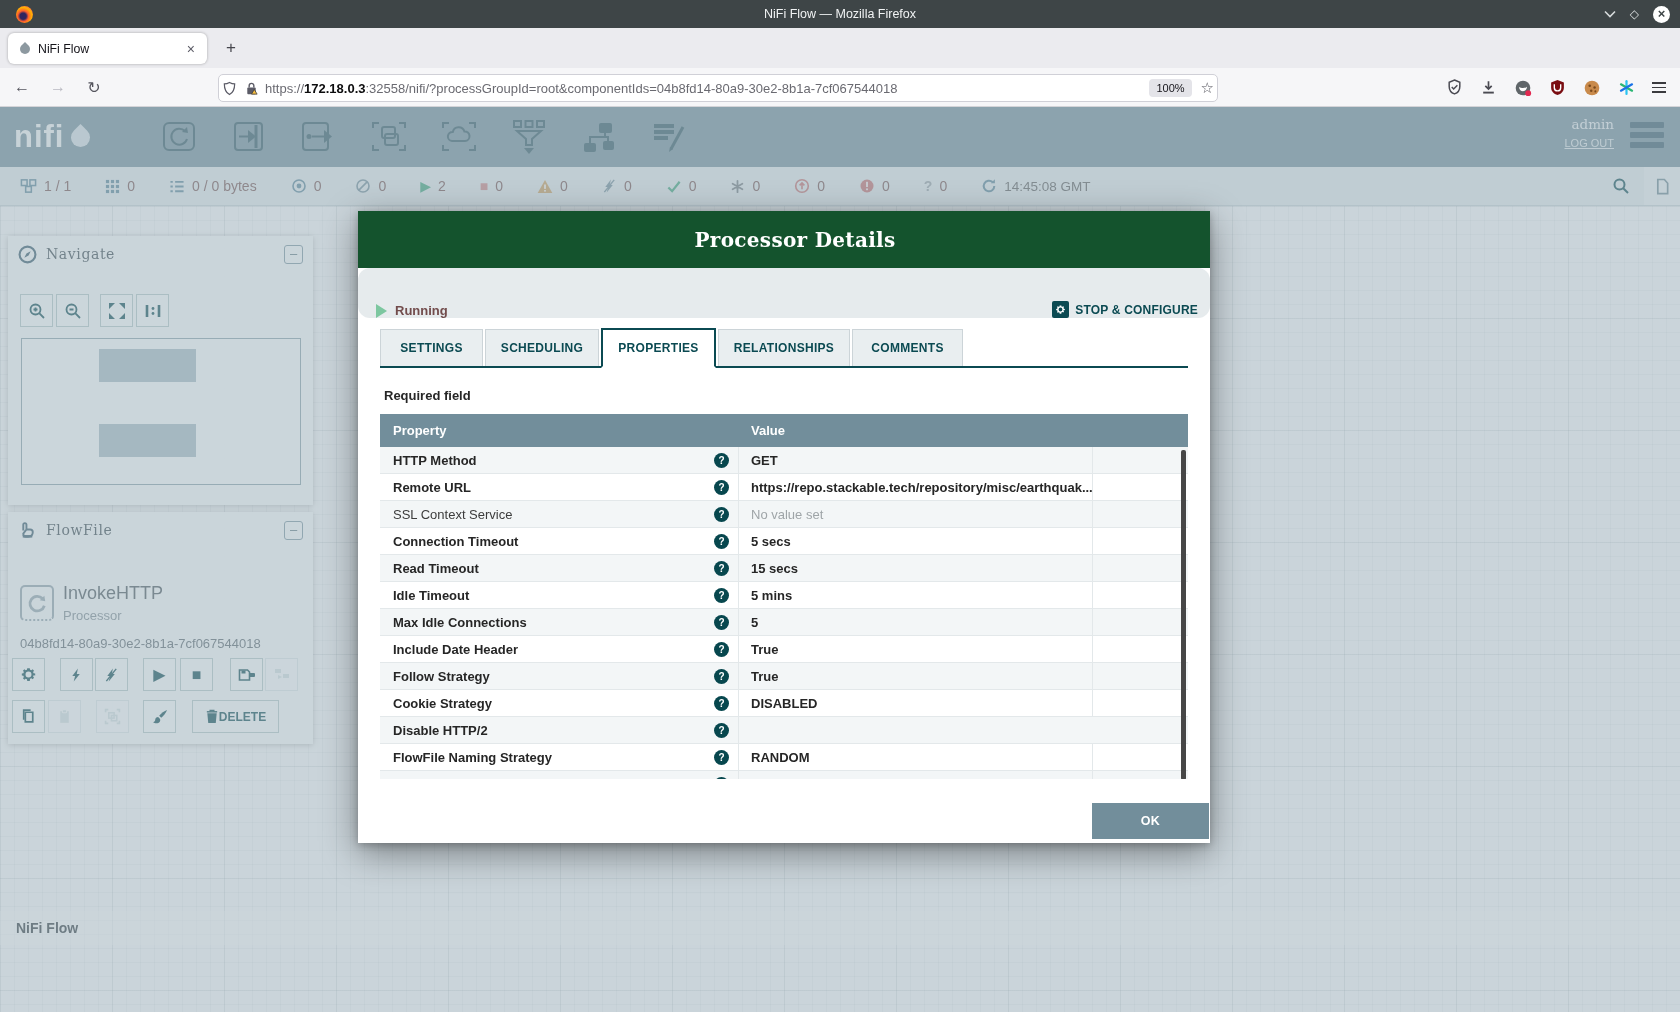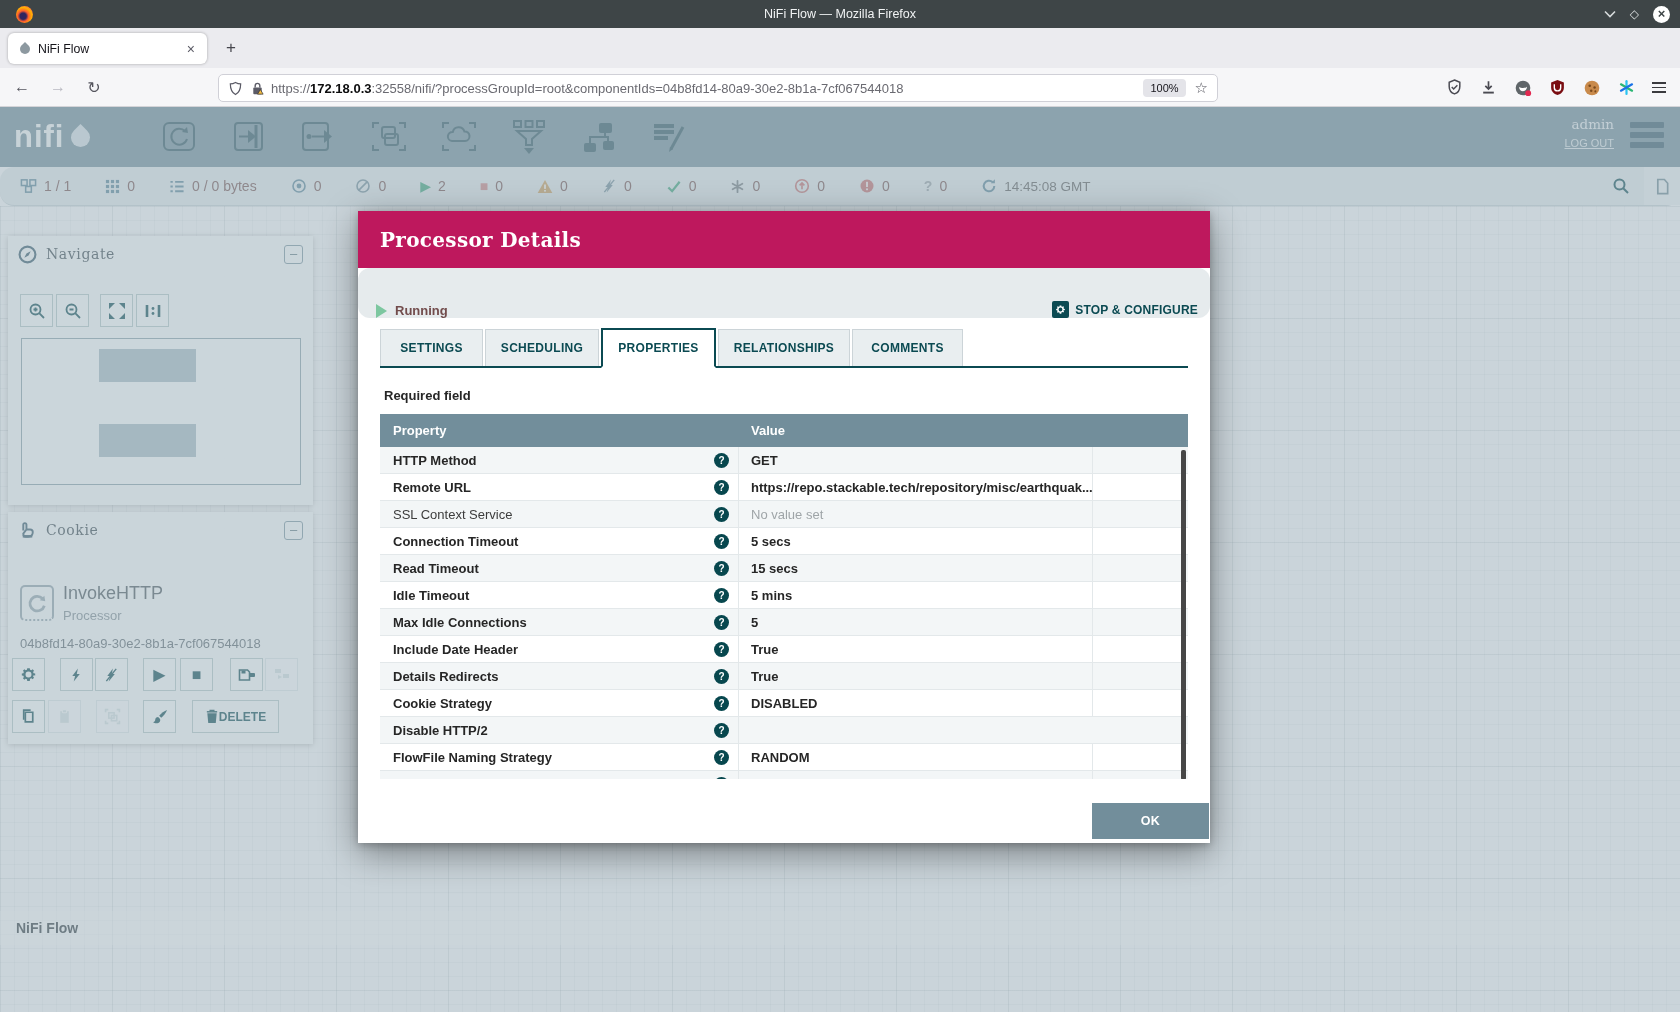--- a/index.html
+++ b/index.html
@@ -24,21 +24,21 @@
   .tab .fav { width:10px; height:10px; background:#8d99a0; border-radius:0 50% 50% 50%;
     transform:rotate(45deg); margin:0 8px 0 4px; flex:none; }
   .tab .tclose { margin-left:auto; color:#5b5b66; font-size:14px; padding:0 4px; }
   .newtab { position:absolute; left:218px; top:8px; width:26px; height:26px; text-align:center;
     line-height:24px; font-size:17px; color:#45454c; border-radius:4px; }
   .navbar { position:absolute; left:0; top:68px; width:1680px; height:39px; background:#f6f6f8;
     border-bottom:1px solid #d4d4d8; display:flex; align-items:center; }
   .navbtn { width:28px; text-align:center; font-size:16px; color:#55555e; margin-left:8px; }
   .navbtn.disabled { color:#b9b9c1; }
   .urlbar { position:absolute; left:218px; top:6px; width:1000px; height:28px; background:#fff;
-    border:1px solid #d0d0d7; border-radius:5px; display:flex; align-items:center; padding:0 9px; }
+    border:1px solid #d0d0d7; border-radius:5px; display:flex; align-items:center; padding:0 3px; }
   .urltext { font-size:13px; color:#6a6a71; white-space:nowrap; overflow:hidden;
     text-overflow:ellipsis; max-width:820px; margin-left:6px; }
   .urltext b { color:#0c0c0d; font-weight:700; }
   .zoombadge { margin-left:auto; background:#e4e4e9; border-radius:4px; font-size:11px;
     color:#15141a; padding:3px 7px; }
   .star { color:#55555e; font-size:15px; margin-left:9px; }
   .extrow { position:absolute; right:14px; top:68px; height:39px; display:flex;
     align-items:center; gap:17px; }
   .burger div { width:14px; height:1.8px; background:#3a3a3e; margin:3px 0; }
 
@@ -54,21 +54,21 @@
   .tool { width:42px; height:38px; display:flex; align-items:center; justify-content:center; }
   .tool svg { stroke:#2e5662; fill:none; stroke-width:2; }
   .tool svg .f { fill:#2e5662; stroke:none; }
   .userbox { position:absolute; right:66px; top:9px; text-align:right; }
   .username { color:#e9eef1; font-size:13.5px; font-family:"DejaVu Serif",serif; }
   .logout { color:#dfe7ea; font-size:11px; text-decoration:underline; margin-top:5px; }
   .nifi-menu { position:absolute; right:16px; top:15px; }
   .nifi-menu div { width:34px; height:6px; background:#35596a; margin-bottom:4px; border-radius:1px; }
 
   .nifi-status { position:absolute; left:0; top:60px; width:1680px; height:39px; background:#e4eaed;
-    border-bottom:1px solid #c8d2d7; display:flex; align-items:center;border-radius:14px; }
+    border-bottom:1px solid #c8d2d7; display:flex; align-items:center; }
   .sitem { display:flex; align-items:center; margin-left:34px; }
   .sitem:first-child { margin-left:20px; }
   .sitem .cnt { font-size:14px; color:#775351; margin-left:7px; }
   .sitem .tgl { font-size:14px; line-height:14px; }
   .stime { font-size:13.5px; color:#5d5d5d; margin-left:7px; }
   .sright { position:absolute; right:0; top:0; height:38px; display:flex; align-items:center; }
   .paneltoggle { width:36px; height:38px; background:#eef2f4; display:flex; align-items:center;
     justify-content:center; margin-left:14px; }
 
   .canvas { position:absolute; left:0; top:99px; width:1680px; height:806px; background:#fafbfc;
@@ -111,21 +111,21 @@
 
   .breadbar { position:absolute; left:0; top:804px; width:1680px; height:34px;
     background:rgba(255,255,255,.45); display:flex; align-items:center; }
   .bread { font-size:14px; font-weight:bold; color:#30393e; margin-left:16px; }
 
   .glasspane { position:absolute; inset:0; background:rgba(162,180,189,0.55); z-index:50; }
 
   
   .dialog { position:absolute; left:358px; top:211px; width:852px; height:632px; background:#fff;
     z-index:100; box-shadow:0 10px 34px rgba(0,0,0,.4), 0 2px 8px rgba(0,0,0,.25); }
-  .dlg-header { height:57px; background:#be185d; display:flex; align-items:center; }
+  .dlg-header { height:57px; background:#14532d; display:flex; align-items:center;justify-content:center; }
   .dlg-title { font-family:"DejaVu Serif",serif; font-size:20px; font-weight:700; color:#fff;
     margin-left:22px; letter-spacing:.3px; }
   .dlg-status { height:50px; background:#e6ebed; display:flex; align-items:flex-end; padding:0 12px 0 18px;border-radius:12px; }
   .run-tri { width:0; height:0; border-top:7px solid transparent; border-bottom:7px solid transparent;
     border-left:11px solid #7dc7a0; margin-right:8px; }
   .run-label { font-size:13px; font-weight:bold; color:#724c4c; }
   .stopcfg { margin-left:auto; display:flex; align-items:center; }
   .stopcfg .ic { width:17px; height:17px; background:#0b4a52; border-radius:2px; display:flex;
     align-items:center; justify-content:center; }
   .stopcfg .lbl { font-size:12px; font-weight:bold; color:#0b4a52; margin-left:6px; letter-spacing:.2px; }
@@ -494,21 +494,21 @@
   </div>
 
   <div class="panel" style="top:405px; height:232px;">
     <div class="panel-head">
       <svg width="19" height="19" viewBox="0 0 18 18">
           <g fill="none" stroke="#35596a" stroke-width="1.8">
             <path d="M5 9V3.5a1.5 1.5 0 0 1 3 0V8M8 8V5.5 8m0 0h3.5c1.5 0 2.5 1 2.5 2.5 0 2.5-1.5 4.5-4.5 4.5H7.5C5.5 15 5 13.5 5 12z"></path>
             <path d="M4.5 14.5h9" stroke-width="2.4"></path>
           </g>
         </svg>
-      <span class="panel-title">Cookie</span>
+      <span class="panel-title">FlowFile</span>
       <div class="collapse">–</div>
     </div>
     <div class="op-icon">
       <svg width="22" height="22" viewBox="0 0 24 24">
           <path d="M18 7a8 8 0 1 0 2 8" stroke="#95a7b0" stroke-width="3" fill="none"></path>
           <path d="M20 4l1 6-6-1z" fill="#95a7b0"></path>
         </svg>
     </div>
     <div class="op-name">InvokeHTTP</div>
     <div class="op-type">Processor</div>
@@ -686,21 +686,21 @@
       <div class="prow">
         <div class="cell-name req">
             <span>Include Date Header</span>
             <i class="qicon">?</i>
           </div>
         <div class="cell-value">True</div>
           <div class="cell-extra"></div>
       </div>
       <div class="prow">
         <div class="cell-name req">
-            <span>Details Redirects</span>
+            <span>Follow Strategy</span>
             <i class="qicon">?</i>
           </div>
         <div class="cell-value">True</div>
           <div class="cell-extra"></div>
       </div>
       <div class="prow">
         <div class="cell-name req">
             <span>Cookie Strategy</span>
             <i class="qicon">?</i>
           </div>

